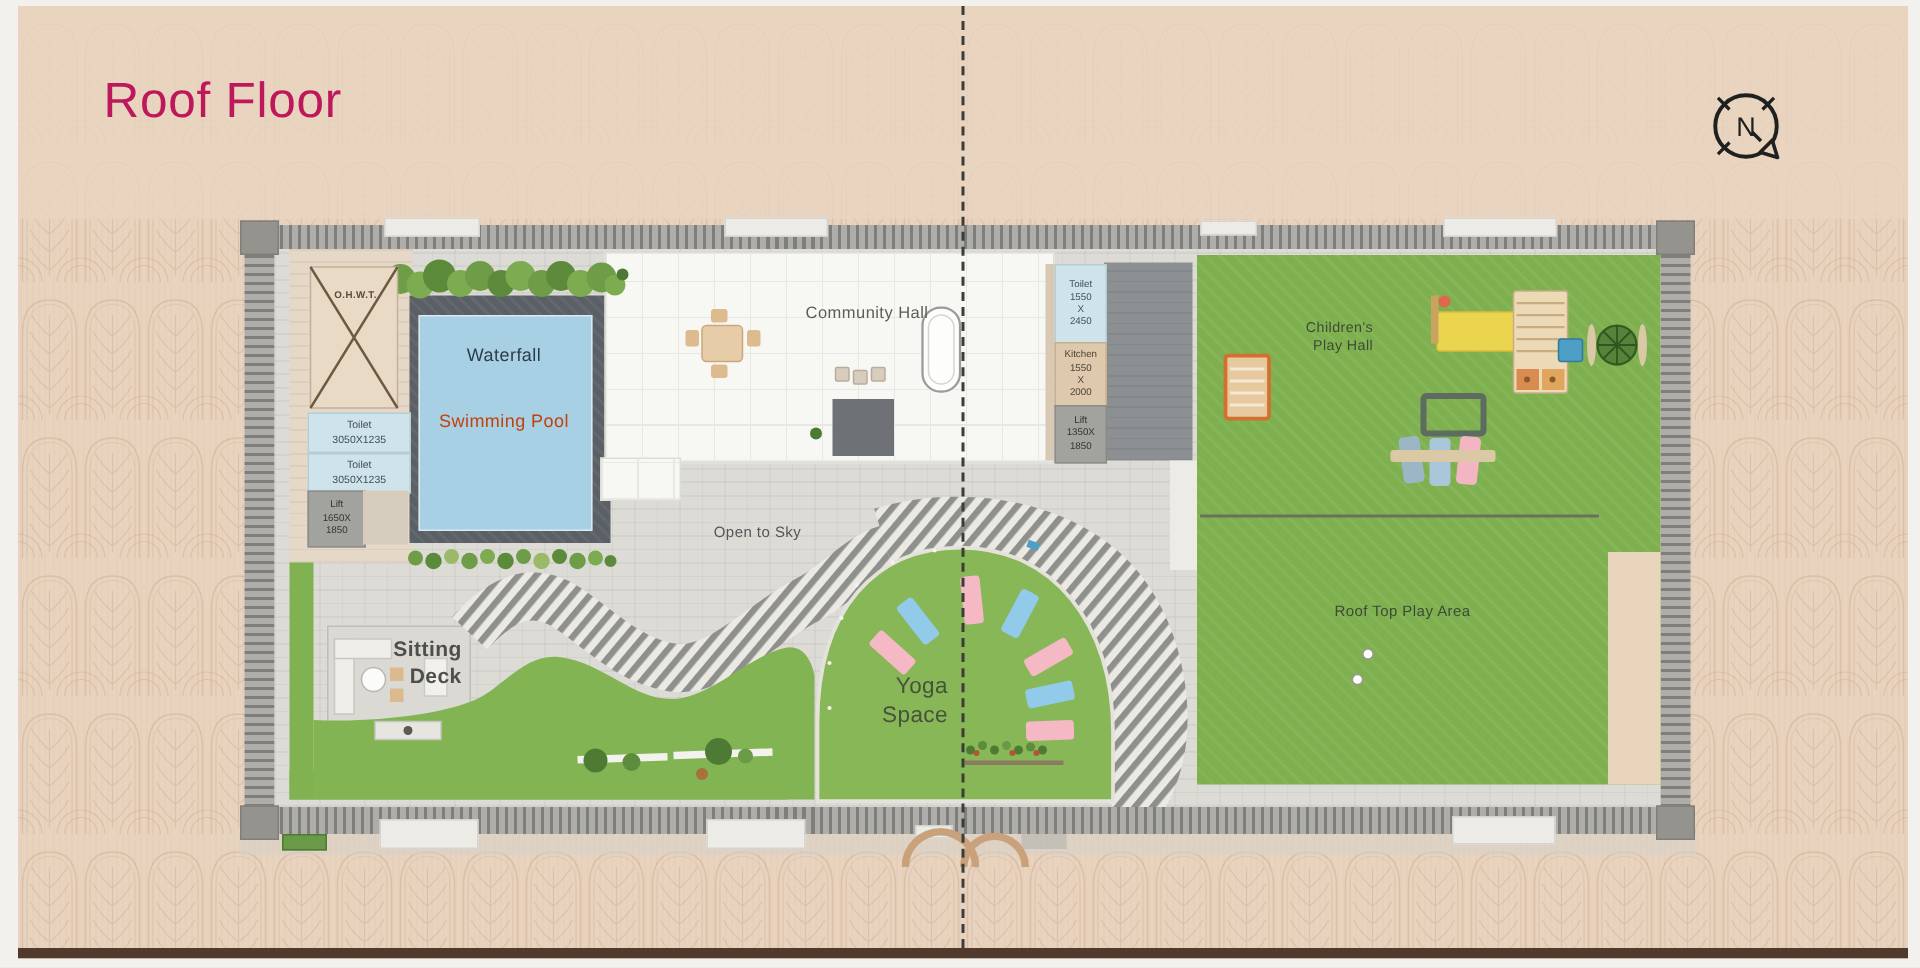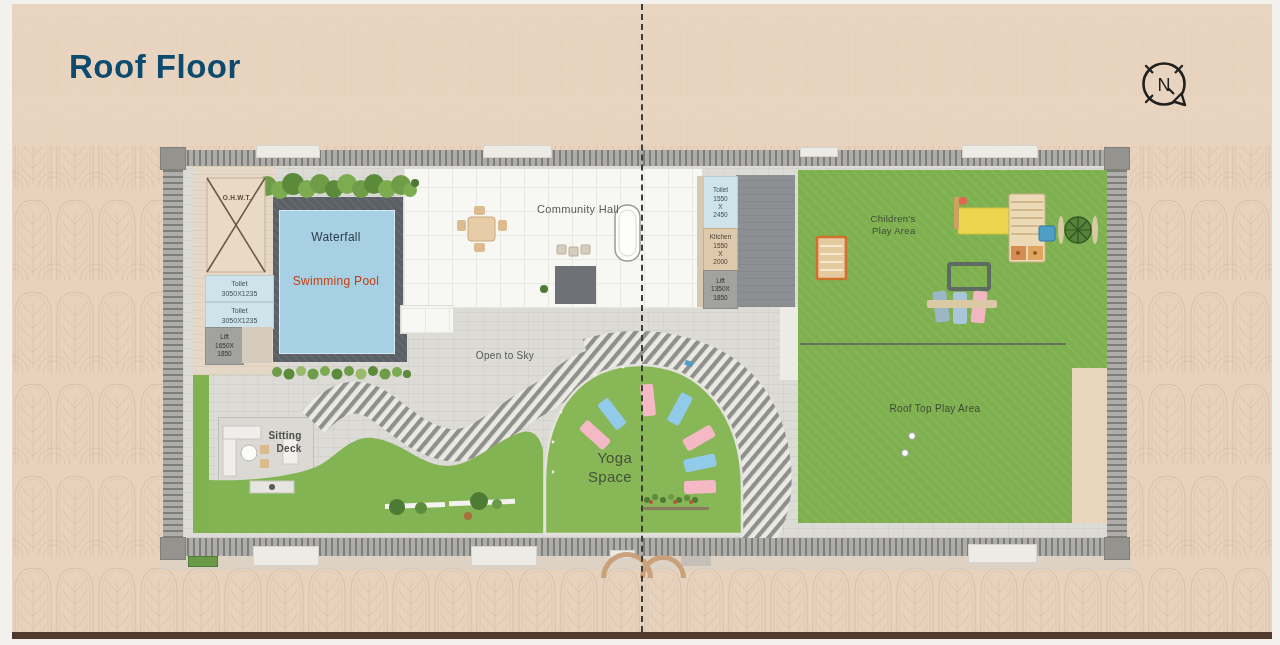--- a/index.html
+++ b/index.html
@@ -1,19 +1,19 @@
 <!DOCTYPE html>
 <html><head>
 <meta charset="utf-8">
 <style>
   html,body{margin:0;padding:0;background:#f2f1ee;width:1280px;height:645px;overflow:hidden;font-family:"Liberation Sans",sans-serif;}
   .a{position:absolute;}
   #page{left:12px;top:4px;width:1260px;height:635px;background:#e8d3bf;overflow:hidden;}
   #fade-top{left:0;top:0;width:1260px;height:142px;background:rgba(233,213,193,.8);z-index:1;}
-  #title{left:57px;top:44px;font-size:33px;font-weight:bold;color:#0c4a6e;letter-spacing:.5px;z-index:5;}
+  #title{left:57px;top:44px;font-size:33px;font-weight:normal;color:#be185d;letter-spacing:.5px;z-index:5;}
   #watermark{left:536px;top:282px;font-family:"DejaVu Serif",serif;font-weight:bold;font-size:49px;letter-spacing:1px;color:rgba(248,217,229,.85);z-index:6;}
   #dashline{left:629px;top:0;height:628px;width:0;border-left:2px dashed #3c3c38;z-index:7;}
   #bottombar{left:0;top:628px;width:1260px;height:7px;background:#503a2c;z-index:2;}
   #compass{left:1128px;top:56px;z-index:5;}
   #plan{left:151px;top:146px;width:964px;height:410px;z-index:2;}
   .wall-h{background:repeating-linear-gradient(90deg,#7e7e7a 0 2px,#aeada9 2px 6px);z-index:1;}
   .wall-v{background:repeating-linear-gradient(0deg,#7e7e7a 0 2px,#aeada9 2px 6px);z-index:1;}
   .corner{background:#94938e;border:1px solid #807f7a;z-index:2;}
   .slab{background:#edebe6;border:1px solid #d6d4cf;z-index:2;}
   #floor{left:20px;top:16px;width:924px;height:372px;z-index:1;background:#dcdbd6;
@@ -279,30 +279,30 @@
       <circle cx="749" cy="286" r="3.4" fill="#ffffff" stroke="#9a9a94"></circle>
       <circle cx="742" cy="303" r="3.4" fill="#ffffff" stroke="#9a9a94"></circle>
       <rect x="522" y="211" width="8" height="5" fill="#4f9ec6" transform="rotate(20 526 213)"></rect>
     </svg>
 
     <div class="lbl" style="left:74px;top:48px;font-size:6.5px;color:#5a4a38;font-weight:bold">O.H.W.T.</div>
     <div class="lbl" style="left:173px;top:87px;font-size:12px;color:#2e3c49">Waterfall</div>
     <div class="lbl" style="left:173px;top:131px;font-size:12px;color:#c2410c">Swimming Pool</div>
     <div class="lbl" style="left:415px;top:60px;font-size:11px;color:#5c5c58">Community Hall</div>
     <div class="lbl" style="left:342px;top:206px;font-size:10px;color:#55565a">Open to Sky</div>
-    <div class="lbl" style="left:122px;top:292px;font-size:10px;color:#4e4e4a;font-weight:bold">
+    <div class="lbl" style="left:122px;top:292px;font-size:14px;color:#4e4e4a;font-weight:bold">
       <div>Sitting</div>
       <div>Deck</div>
     </div>
     <div class="lbl" style="left:447px;top:318px;font-size:15px;color:#46523a">
       <div>Yoga</div>
       <div>Space</div>
     </div>
     <div class="lbl" style="left:730px;top:75px;font-size:9.5px;color:#3d4a33">
       <div>Children's</div>
-      <div>Play Area</div>
+      <div>Play Hall</div>
     </div>
     <div class="lbl" style="left:772px;top:259px;font-size:10px;color:#3d4a33">Roof Top Play Area</div>
   </div>
 
   <div id="dashline" class="a"></div>
   <div id="bottombar" class="a"></div>
 </div>
 
 </body></html>

